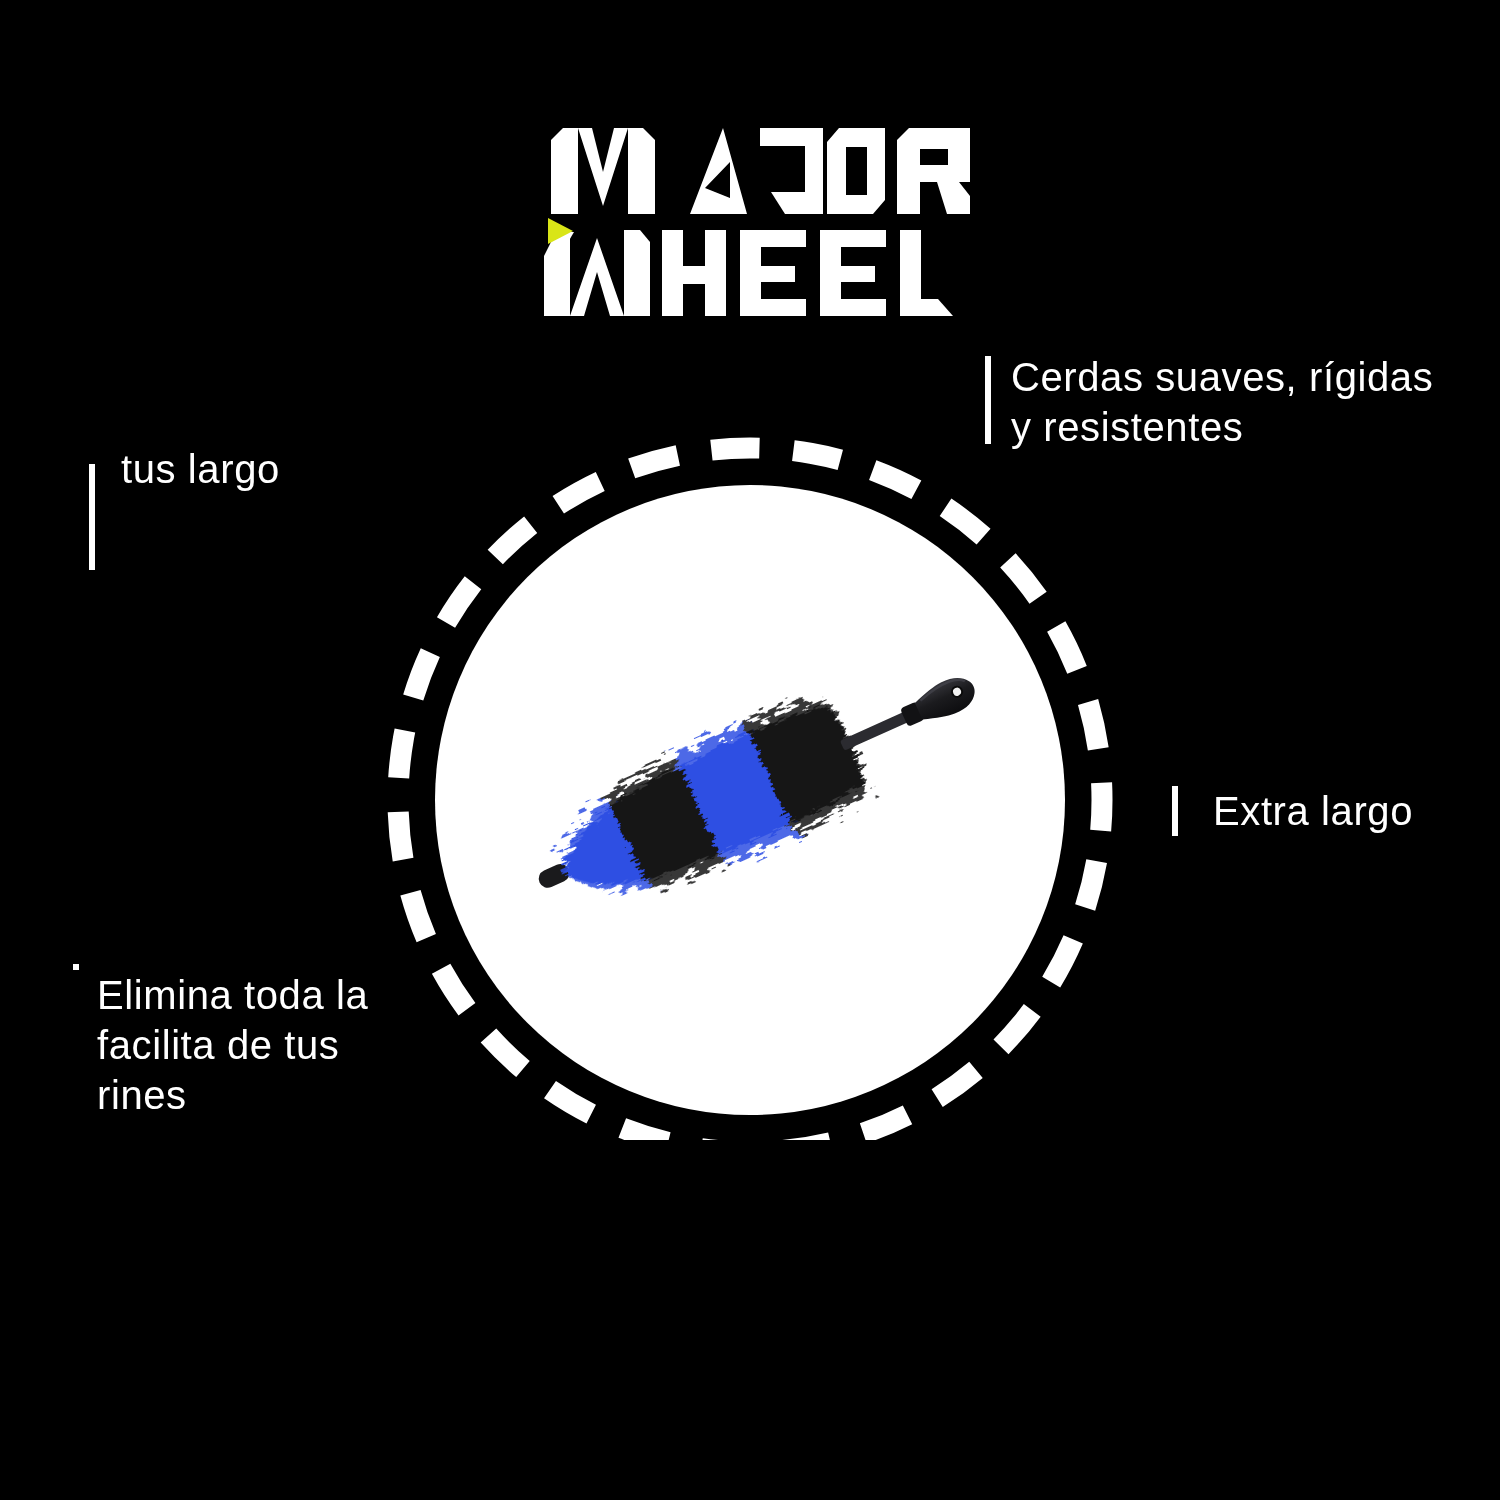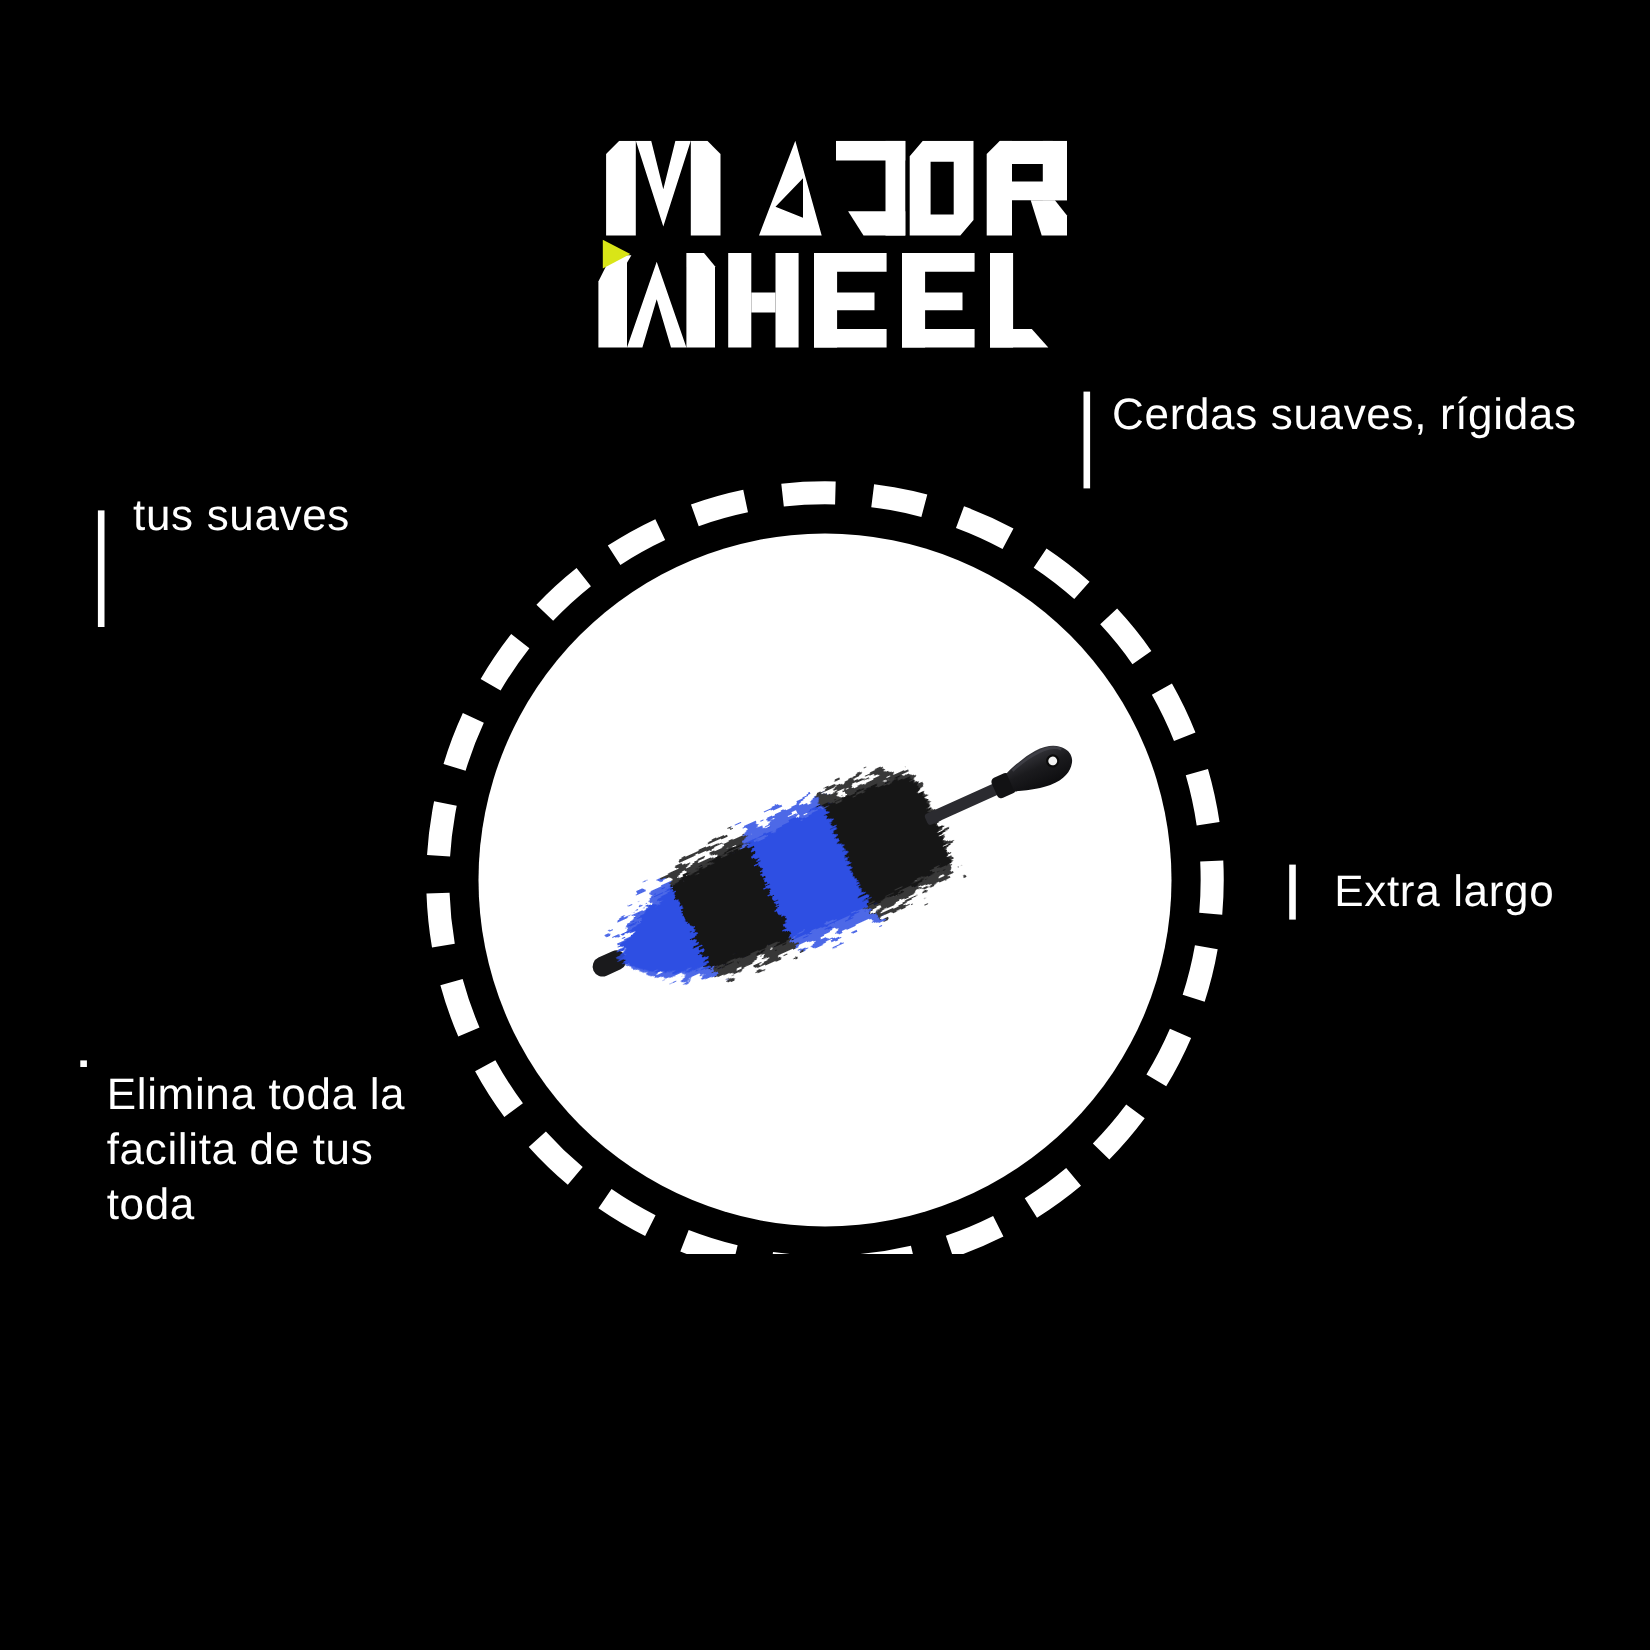--- a/index.html
+++ b/index.html
@@ -136,40 +136,41 @@
                C464,13 456,17.8 442,17 C434,16.5 424,14 410,9 Z" fill="url(#hg)"></path>
       <path d="M416,-9 C428,-13 440,-15 450,-14.5 C458,-14 462,-11.5 464.5,-8.5" stroke="#4a4a52" stroke-width="2.5" fill="none" opacity="0.6"></path>
       <circle cx="453" cy="-2" r="5" fill="#f2f2f2" stroke="#0a0a0a" stroke-width="2"></circle>
     </g>
   </svg>
 
   <div class="callout co-tr">
     <div class="bar"></div>
     <div class="lines">
       <span>Cerdas suaves, rígidas</span>
+      <span>y resistentes</span>
     </div>
   </div>
 
   <div class="callout co-left">
     <div class="bar"></div>
     <div class="lines">
-      <span>tus suaves</span>
+      <span>tus largo</span>
     </div>
   </div>
 
   <div class="callout co-extra">
     <div class="bar"></div>
     <div class="lines">
       <span>Extra largo</span>
     </div>
   </div>
 
   <div class="callout co-bl">
     <div class="bar"></div>
     <div class="lines">
       <span>Elimina toda la</span>
       <span>facilita de tus</span>
-      <span>toda</span>
+      <span>rines</span>
     </div>
   </div>
 
 
 </div>
 
 </body></html>

